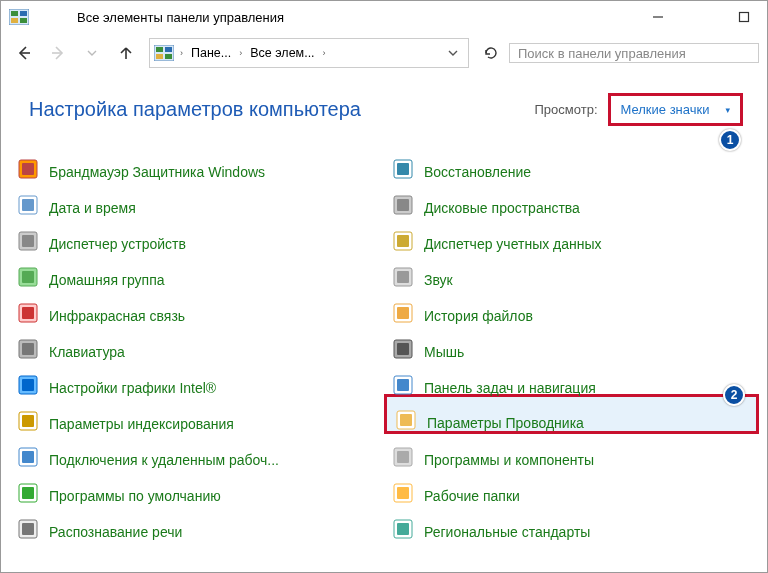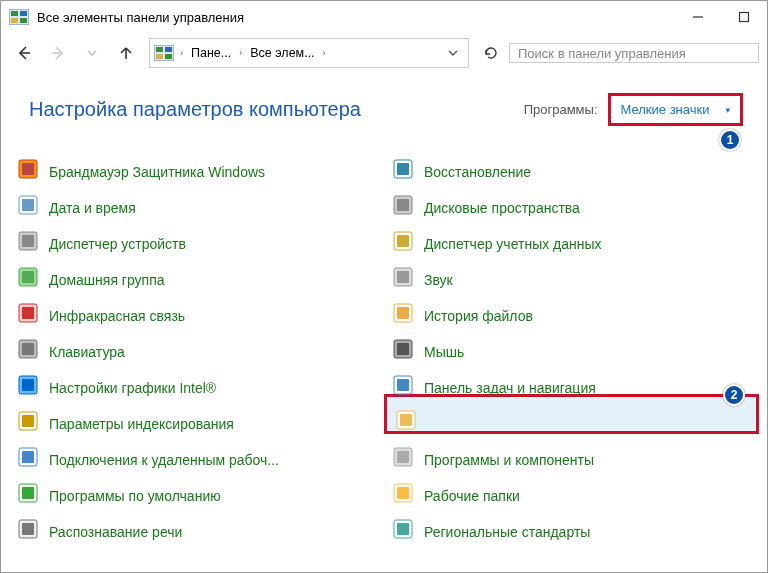--- a/index.html
+++ b/index.html
@@ -1,20 +1,20 @@
 <!DOCTYPE html>
 <html><head>
 <meta charset="utf-8">
 <style>
   * { box-sizing: border-box; margin: 0; padding: 0; }
   html, body { width: 768px; height: 573px; font-family: "Segoe UI", Tahoma, sans-serif; font-size: 13px; background: #fff; overflow: hidden; }
   .window { width: 768px; height: 573px; border: 1px solid #999; display: flex; flex-direction: column; background: #fff; }
 
   
-  .titlebar { height: 32px; display: flex; align-items: center; padding-left: 8px; }
+  .titlebar { height: 32px; display: flex; align-items: center; padding-left: 8px; gap: 40px; }
   .titlebar .app-icon { width: 20px; height: 16px; margin-right: 8px; }
   .titlebar .title { flex: 1; font-size: 13px; color: #000; }
   .winbtn { width: 46px; height: 32px; display: flex; align-items: center; justify-content: center; }
   .winbtn svg { display: block; }
 
   
   .navbar { height: 40px; display: flex; align-items: center; padding: 0 8px; gap: 4px; }
   .nav-arrow { width: 30px; height: 30px; display: flex; align-items: center; justify-content: center; color: #555; }
   .nav-arrow.disabled { color: #bbb; }
   .breadcrumb { flex: 1; height: 30px; border: 1px solid #ccc; display: flex; align-items: center; padding: 0 4px; gap: 2px; margin: 0 4px; }
@@ -125,21 +125,21 @@
           <path d="M3 5 L3 9 L7 9" fill="none" stroke="#333" stroke-width="1.4"></path>
         </svg>
       </div>
     <div class="searchbox">
         <span>Поиск в панели управления</span>
       </div>
   </div>
 
   <div class="header-row">
     <div class="page-title">Настройка параметров компьютера</div>
-    <div class="view-label">Программы:</div>
+    <div class="view-label">Просмотр:</div>
     <div class="view-dropdown">
       <span>Мелкие значки</span>
       <span class="caret">▾</span>
     </div>
     <div class="badge b1">1</div>
   </div>
 
   <div class="content">
     <div class="columns">
       <div class="col" id="col-left">
@@ -307,20 +307,21 @@
             </span>
             <span class="lbl">Панель задач и навигация</span>
           </div>
           <div class="cp-item highlighted">
             <span class="ic">
               <svg viewBox="0 0 20 20">
                 <rect x="1" y="1" width="18" height="18" rx="2" fill="#fff" stroke="#eb5"></rect>
                 <rect x="4" y="4" width="12" height="12" rx="1" fill="#eb5"></rect>
               </svg>
             </span>
+            <span class="lbl">Параметры Проводника</span>
           </div>
           <div class="cp-item">
             <span class="ic">
               <svg viewBox="0 0 20 20">
                 <rect x="1" y="1" width="18" height="18" rx="2" fill="#ddd" stroke="#aaa"></rect>
                 <rect x="4" y="4" width="12" height="12" rx="1" fill="#aaa"></rect>
               </svg>
             </span>
             <span class="lbl">Программы и компоненты</span>
           </div>

